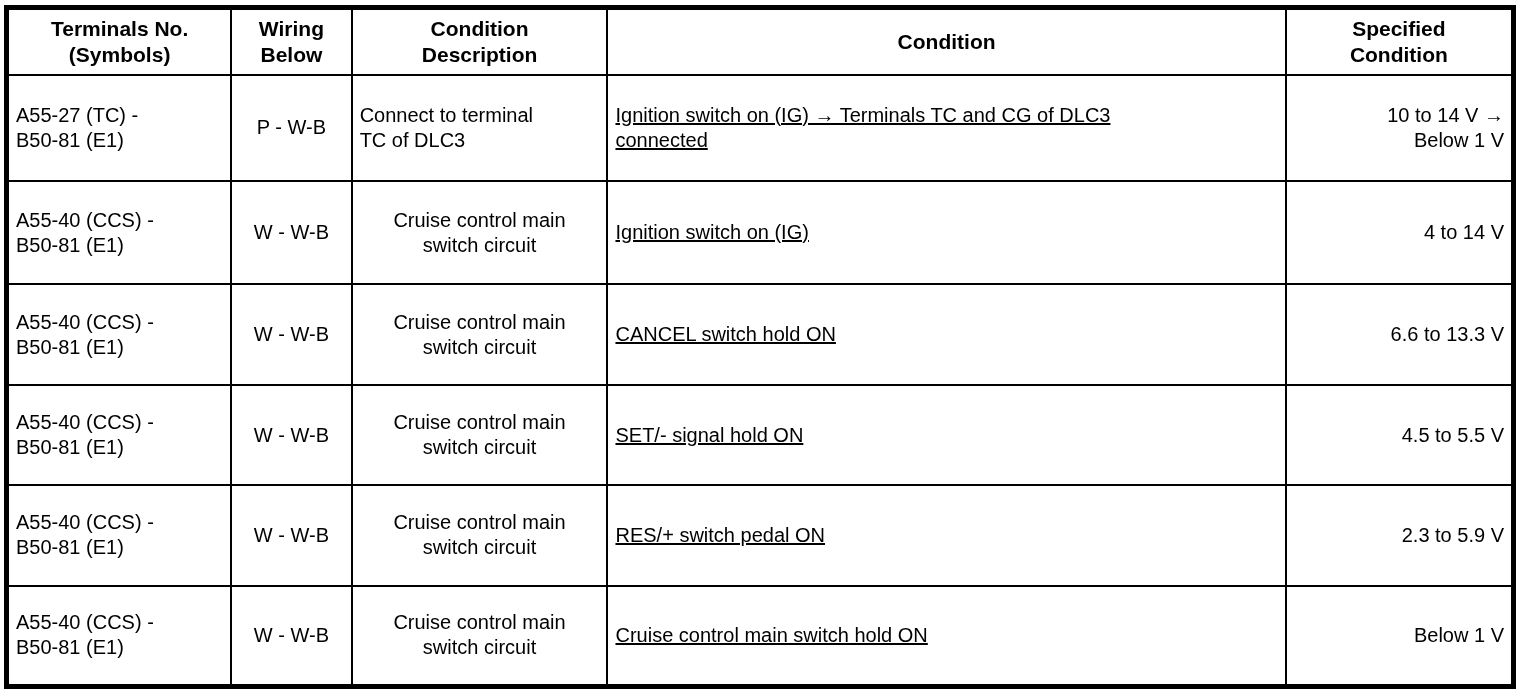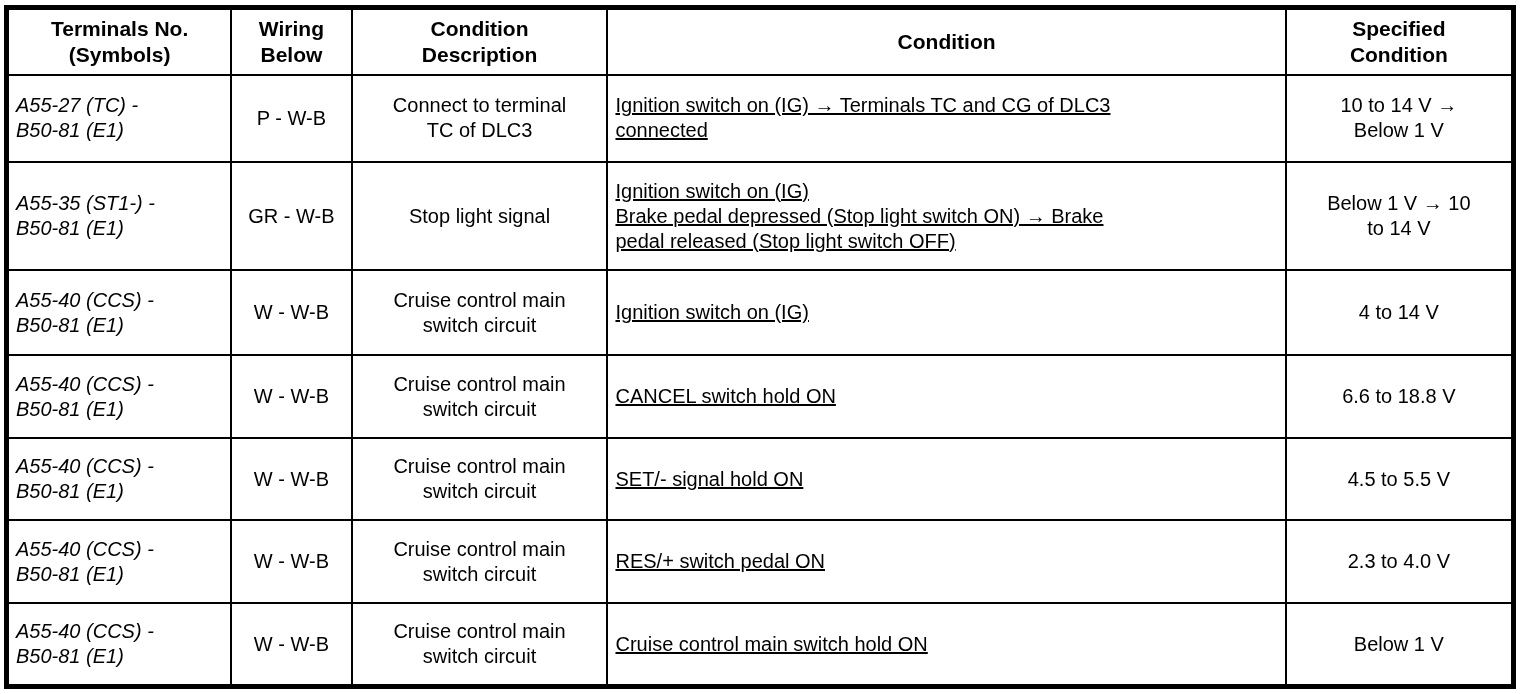--- a/index.html
+++ b/index.html
@@ -37,26 +37,26 @@
     overflow: hidden;
     box-sizing: border-box;
   }
   .spec-table th {
     font-weight: bold;
     text-align: center;
     font-size: 21px;
     line-height: 26px;
   }
   
-  .c-term { text-align: left; font-style: italic; }
+  .c-term { text-align: left; }
   .c-wire { text-align: center; }
   .c-desc { text-align: center; }
   .c-cond { text-align: left; text-decoration: underline; }
-  .c-spec { text-align: center; margin-left: 36px; }
-  .c-desc.left { text-align: center; }
+  .c-spec { text-align: right; margin-left: 36px; }
+  .c-desc.left { text-align: left; }
 </style>
 </head>
 <body>
 
 <div class="page">
   <table class="spec-table">
     <colgroup>
       <col style="width:224px">
       <col style="width:120px">
       <col style="width:255px">
@@ -81,66 +81,55 @@
         <td class="c-term">A55-27 (TC) -
 B50-81 (E1)</td>
         <td class="c-wire">P - W-B</td>
         <td class="c-desc left">Connect to terminal
 TC of DLC3</td>
         <td class="c-cond">Ignition switch on (IG) → Terminals TC and CG of DLC3
 connected</td>
         <td class="c-spec">10 to 14 V →
 Below 1 V</td>
       </tr>
-      <tr style="height:95px">
-        <td class="c-term">A55-35 (ST1-) -
-B50-81 (E1)</td>
-        <td class="c-wire">GR - W-B</td>
-        <td class="c-desc">Stop light signal</td>
-        <td class="c-cond">Ignition switch on (IG)
-Brake pedal depressed (Stop light switch ON) → Brake
-pedal released (Stop light switch OFF)</td>
-        <td class="c-spec">Below 1 V → 10
-to 14 V</td>
-      </tr>
       <tr style="height:75px">
         <td class="c-term">A55-40 (CCS) -
 B50-81 (E1)</td>
         <td class="c-wire">W - W-B</td>
         <td class="c-desc">Cruise control main
 switch circuit</td>
         <td class="c-cond">Ignition switch on (IG)</td>
         <td class="c-spec">4 to 14 V</td>
       </tr>
       <tr style="height:73px">
         <td class="c-term">A55-40 (CCS) -
 B50-81 (E1)</td>
         <td class="c-wire">W - W-B</td>
         <td class="c-desc">Cruise control main
 switch circuit</td>
         <td class="c-cond">CANCEL switch hold ON</td>
-        <td class="c-spec">6.6 to 18.8 V</td>
+        <td class="c-spec">6.6 to 13.3 V</td>
       </tr>
       <tr style="height:72px">
         <td class="c-term">A55-40 (CCS) -
 B50-81 (E1)</td>
         <td class="c-wire">W - W-B</td>
         <td class="c-desc">Cruise control main
 switch circuit</td>
         <td class="c-cond">SET/- signal hold ON</td>
         <td class="c-spec">4.5 to 5.5 V</td>
       </tr>
       <tr style="height:73px">
         <td class="c-term">A55-40 (CCS) -
 B50-81 (E1)</td>
         <td class="c-wire">W - W-B</td>
         <td class="c-desc">Cruise control main
 switch circuit</td>
         <td class="c-cond">RES/+ switch pedal ON</td>
-        <td class="c-spec">2.3 to 4.0 V</td>
+        <td class="c-spec">2.3 to 5.9 V</td>
       </tr>
       <tr style="height:73px">
         <td class="c-term">A55-40 (CCS) -
 B50-81 (E1)</td>
         <td class="c-wire">W - W-B</td>
         <td class="c-desc">Cruise control main
 switch circuit</td>
         <td class="c-cond">Cruise control main switch hold ON</td>
         <td class="c-spec">Below 1 V</td>
       </tr>

